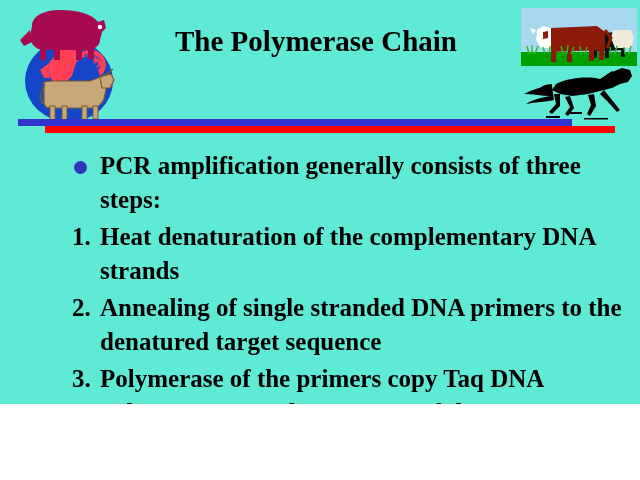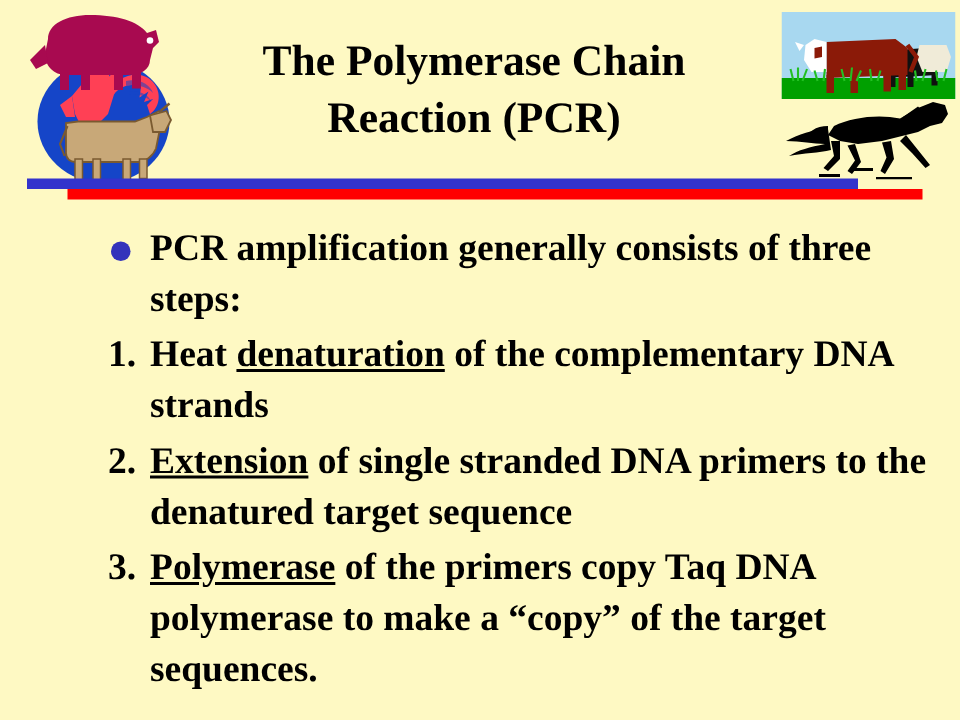--- a/index.html
+++ b/index.html
@@ -7,22 +7,22 @@
     margin: 0;
     padding: 0;
     background: #ffffff;
   }
   body {
     font-family: "Liberation Serif", "DejaVu Serif", serif;
   }
   #slide {
     position: relative;
     width: 640px;
-    height: 480px;
-    background: #fef9c3;
+    height: 404px;
+    background: #5eead4;
     overflow: hidden;
   }
 
   
   #header {
     position: absolute;
     left: 0; top: 0;
     width: 640px;
     height: 136px;
   }
@@ -130,21 +130,21 @@
     margin-top: 3px;
   }
   .num {
     position: absolute;
     left: 0px;
     top: 0px;
     width: 24px;
     text-align: left;
   }
 
-  .u { text-decoration: underline; }
+  .u { }
   .it { }
 </style>
 </head>
 <body>
 
 <div id="slide">
 
   <div id="header">
 
     <div id="logo">
@@ -195,21 +195,20 @@
           <rect x="40" y="44" width="6" height="12"></rect>
           <rect x="62" y="44" width="6" height="12"></rect>
           <rect x="74" y="44" width="6" height="11"></rect>
         </g>
         <circle cx="86" cy="23" r="2.2" fill="#FFFFFF"></circle>
       </svg>
     </div>
 
     <div id="title">
       <span class="tline">The Polymerase Chain</span>
-      <span class="tline">Reaction (PCR)</span>
     </div>
 
     <div id="cattle-photo">
       <svg width="116" height="58" viewBox="0 0 116 58" xmlns="http://www.w3.org/2000/svg">
         <rect x="0" y="0" width="116" height="58" fill="#A8D8F0"></rect>
         <rect x="0" y="44" width="116" height="14" fill="#00A000"></rect>
 
         <g>
           <path d="M68 26 L96 24 L104 28 L104 42 L68 44 Z" fill="#101010"></path>
           <path d="M92 22 L110 22 L113 30 L110 40 L94 40 L90 30 Z" fill="#F0EBD8"></path>
@@ -290,21 +289,21 @@
       <span class="dot"></span>
       <span>PCR amplification generally consists of three steps:</span>
     </div>
 
     <div class="blk num-block">
       <span class="num">1.</span>
       <span>Heat </span><span class="u">denaturation</span><span> of the complementary DNA strands</span>
     </div>
 
     <div class="blk num-block">
-      <span class="num">2.</span><span class="u">Extension</span><span> of single stranded DNA primers to the denatured target sequence</span>
+      <span class="num">2.</span><span class="u">Annealing</span><span> of single stranded DNA primers to the denatured target sequence</span>
     </div>
 
     <div class="blk num-block">
       <span class="num">3.</span><span class="u">Polymerase</span><span> of the primers copy </span><span class="it">Taq</span><span> DNA polymerase to make a “copy” of the target sequences.</span>
     </div>
 
   </div>
 </div>
 
 </body></html>

